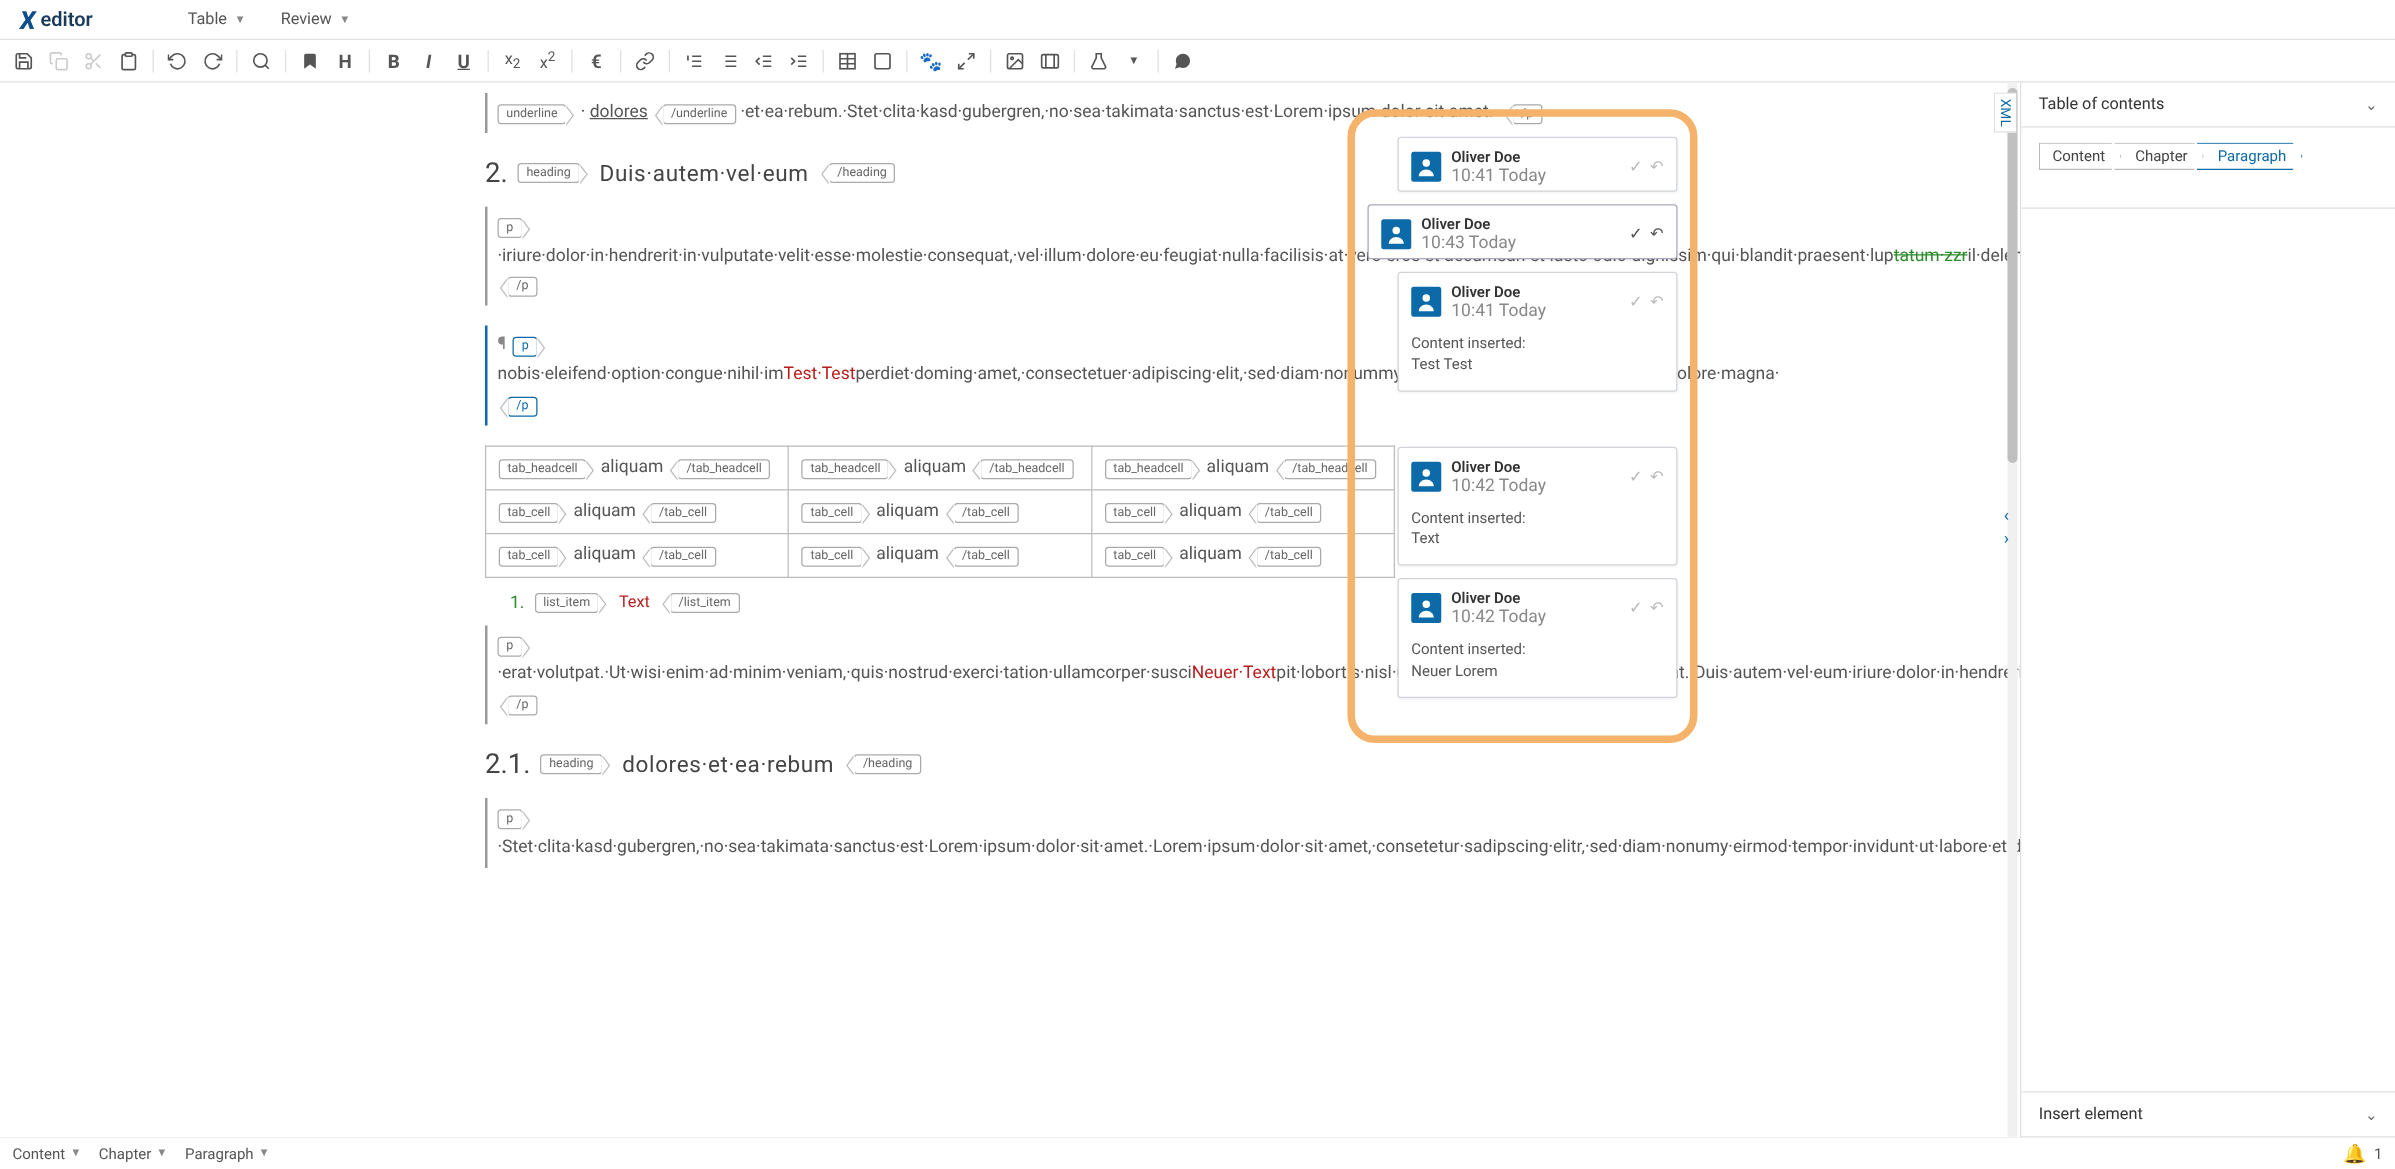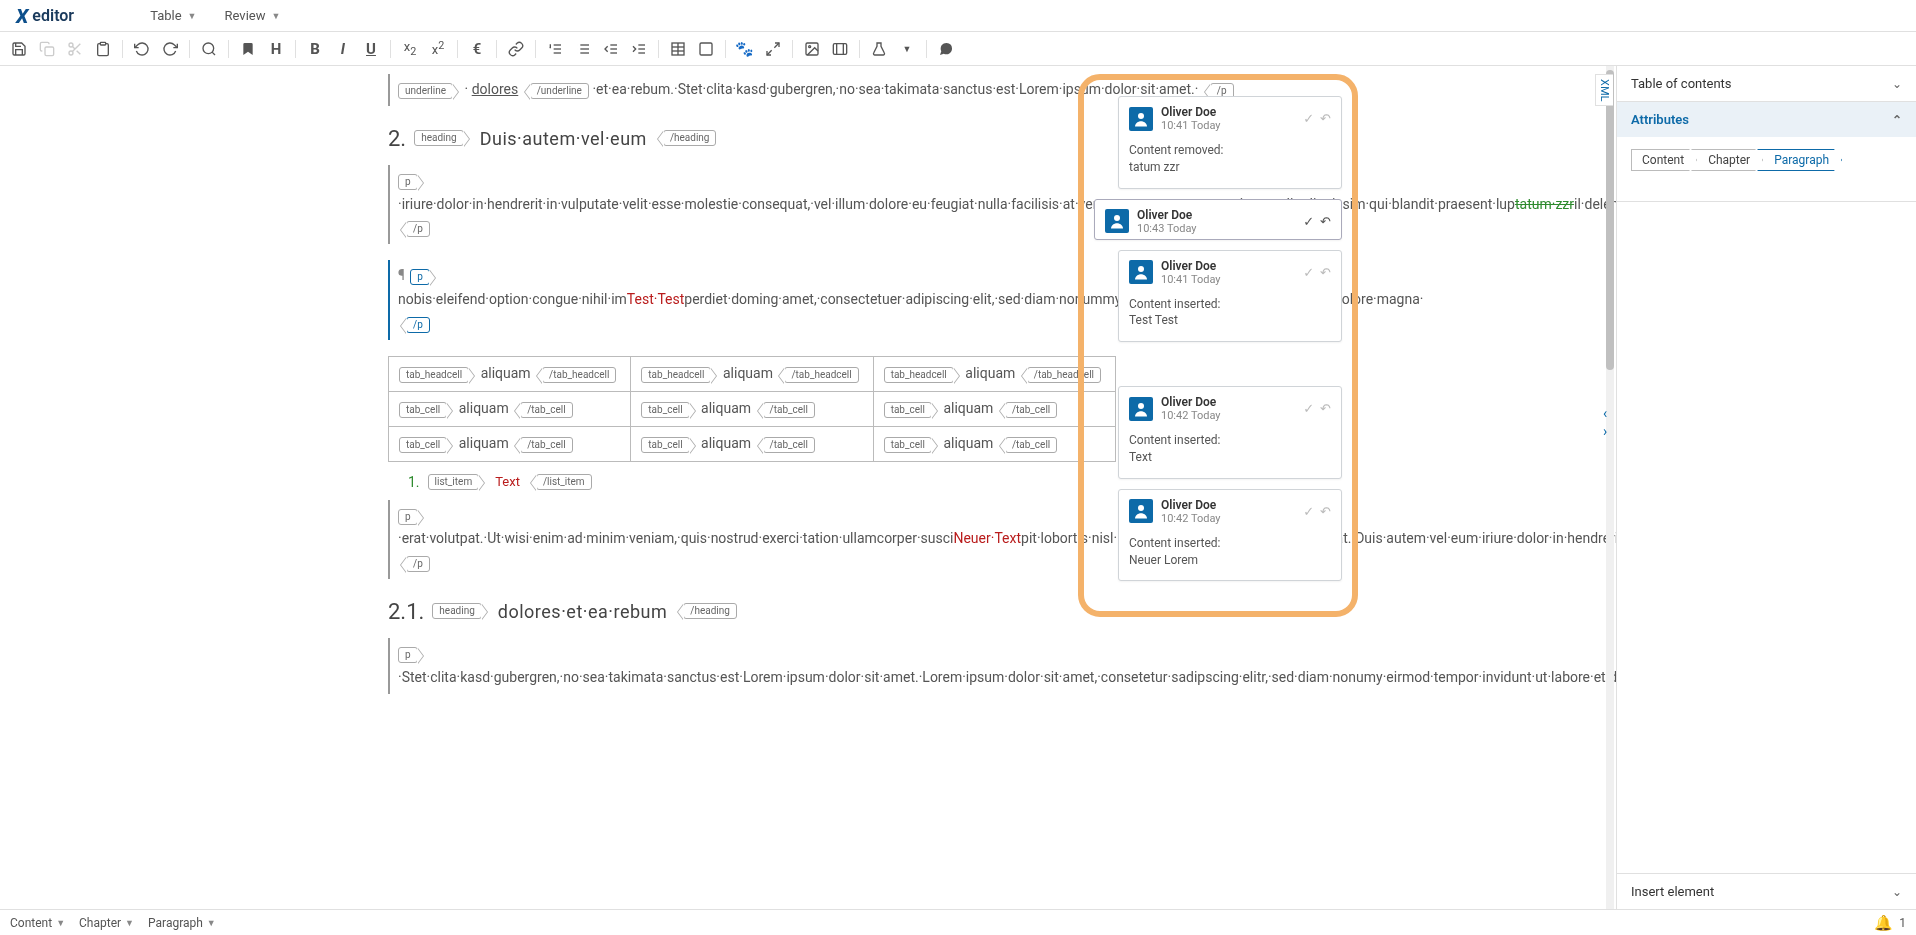--- a/index.html
+++ b/index.html
@@ -42,30 +42,30 @@
 
 
 table.content-table { border-collapse: collapse; width: 728px; margin: 12px 0; }
 table.content-table td { border: 1px solid #bbb; padding: 8px 10px; font-size: 14px; color: #555; }
 
 
 .list-row { display:flex; align-items:center; gap:8px; margin: 10px 0 10px 20px; }
 .list-num { color: #2e8b2e; font-size: 14px; }
 
 
-.comments-wrap { position: absolute; right: 30px; top: 0px; width: 280px; border: 6px solid #f4b26a; border-radius: 22px; padding: 16px 10px 20px 10px; background: transparent; }
+.comments-wrap { position: absolute; right: 30px; top: 13px; width: 280px; border: 6px solid #f4b26a; border-radius: 22px; padding: 16px 10px 20px 10px; background: transparent; }
 .comment-card { background: #fff; border: 1px solid #d0d4d8; border-radius: 3px; margin-bottom: 10px; box-shadow: 0 1px 2px rgba(0,0,0,0.05); }
 .comment-card.indent { margin-left: 24px; }
 .comment-card.active { border-color: #aab; }
 .comment-head { display:flex; align-items:center; padding: 8px 10px 4px 10px; gap: 8px; }
 .avatar { width: 24px; height: 24px; background: #0d6aa8; display:flex; align-items:center; justify-content:center; color:#fff; border-radius:2px; }
 .avatar svg { width: 18px; height:18px; }
 .comment-meta { flex:1; }
 .comment-author { font-size: 12px; font-weight: 600; color: #333; }
-.comment-time { font-size: 11px; color: #888; }
+.comment-time { font-size: 14px; color: #888; }
 .comment-actions { display:flex; gap:6px; color:#bbb; }
 .comment-actions .act { cursor:pointer; }
 .comment-actions.dark { color:#555; }
 .comment-body { padding: 6px 10px 12px 10px; font-size: 12px; color: #555; line-height: 1.4; }
 
 
 .sidebar { width: 300px; border-left: 1px solid #e0e0e0; display:flex; flex-direction: column; position: relative; }
 .side-toggle { position:absolute; left:-14px; top: 340px; display:flex; flex-direction:column; gap: 0; }
 .side-toggle .ar { width: 14px; height: 14px; color: #0d6aa8; cursor:pointer; font-size: 14px; line-height:14px; }
 .xml-tab { position: absolute; left: -22px; top: 8px; writing-mode: vertical-rl; font-size: 11px; color: #0d6aa8; background: #fff; padding: 4px 2px; border: 1px solid #e0e0e0; border-right: none; cursor: pointer; }
@@ -387,24 +387,20 @@
                 </div>
                 <div class="comment-meta">
                   <div class="comment-author">Oliver Doe</div>
                   <div class="comment-time">10:41 Today</div>
                 </div>
                 <div class="comment-actions">
                   <span class="act">✓</span>
                   <span class="act">↶</span>
                 </div>
               </div>
-              <div class="comment-body">
-                <div>Content removed:</div>
-                <div>tatum zzr</div>
-              </div>
             </div>
             <div class="comment-card active">
               <div class="comment-head">
                 <div class="avatar">
                   <svg viewBox="0 0 24 24" fill="#fff">
                     <circle cx="12" cy="8" r="4"></circle>
                     <path d="M4 22c0-4 4-7 8-7s8 3 8 7"></path>
                   </svg>
                 </div>
                 <div class="comment-meta">
@@ -498,24 +494,20 @@
       </div>
 
       <div class="panel collapse">
         <div class="panel-head">
           <span>Table of contents</span>
           <span class="chev">⌄</span>
         </div>
       </div>
 
       <div class="panel">
-        <div class="panel-head active">
-          <span>Attributes</span>
-          <span class="chev">⌃</span>
-        </div>
         <div class="panel-body">
           <div class="breadcrumb-tags">
             <span class="bc-tag">Content</span>
             <span class="bc-tag">Chapter</span>
             <span class="bc-tag active">Paragraph</span>
           </div>
         </div>
       </div>
 
       <div class="panel bottom collapse">

